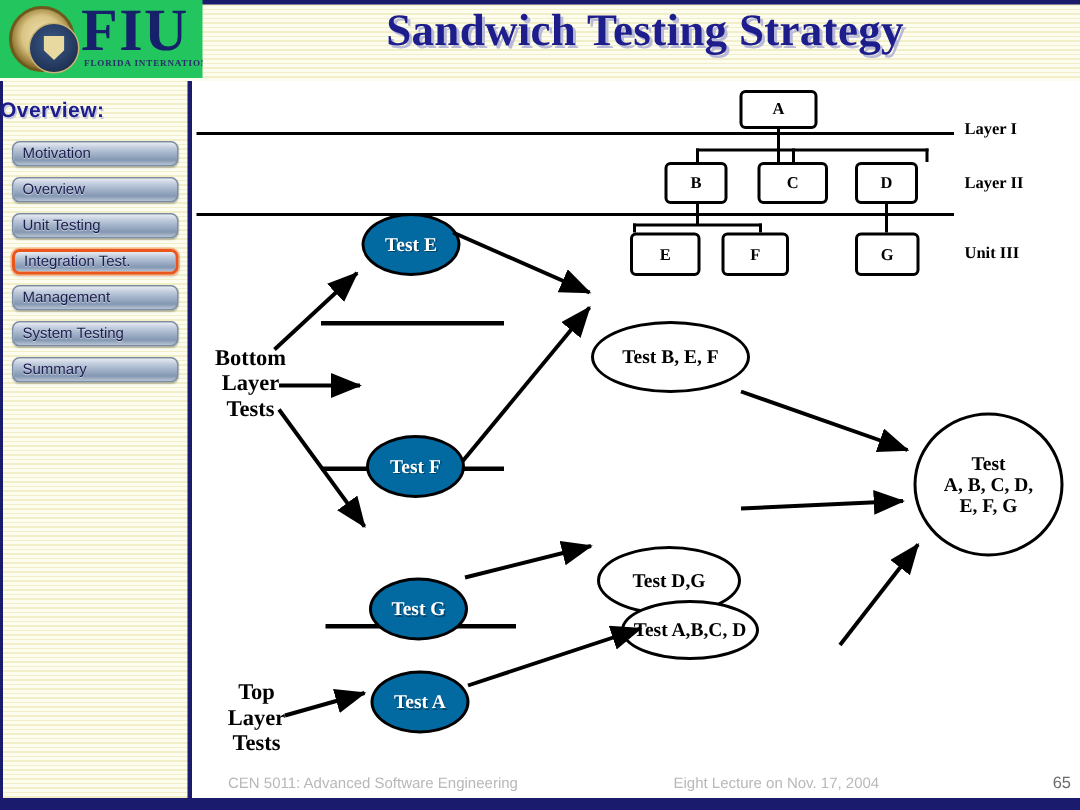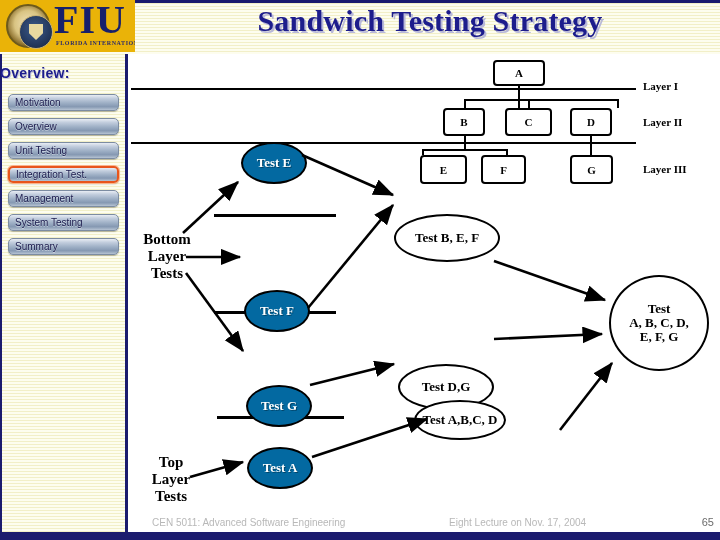--- a/index.html
+++ b/index.html
@@ -33,21 +33,21 @@
     font-family:"Liberation Serif",serif;
     font-weight:bold;font-size:30px;letter-spacing:.2px;
     color:#1d1d8c;
     text-shadow:2px 2px 0 #b9b9d8;
     white-space:nowrap;
   }
 
   
   #logoBlock{
     position:absolute;left:0;top:0;width:135px;height:52px;
-    background:#eab308;overflow:hidden;
+    background:#22c55e;overflow:hidden;
   }
   #seal{
     position:absolute;left:6px;top:4px;width:44px;height:44px;border-radius:50%;
     background:radial-gradient(circle at 50% 45%,#f2e3b8 0%,#d9c483 45%,#8a6d2a 72%,#5a4515 100%);
     border:2px solid #6d5a1c;
     box-sizing:border-box;
   }
   #sealInner{
     position:absolute;left:11px;top:9px;width:34px;height:34px;border-radius:50%;
     background:radial-gradient(circle at 45% 40%,#3c5a8a 0%,#24395e 60%,#13223a 100%);
@@ -263,21 +263,21 @@
     </div>
     <div class="tbox" style="left:353px;top:101px;width:45px;height:29px;">
       <span>F</span>
     </div>
     <div class="tbox" style="left:442px;top:101px;width:43px;height:29px;">
       <span>G</span>
     </div>
 
     <div class="layerLbl" style="left:515px;top:26px;">Layer I</div>
     <div class="layerLbl" style="left:515px;top:62px;">Layer II</div>
-    <div class="layerLbl" style="left:515px;top:109px;">Layer III</div>
+    <div class="layerLbl" style="left:515px;top:109px;">Unit III</div>
 
     <div class="sep" style="left:86px;top:160px;width:122px;"></div>
     <div class="sep" style="left:86px;top:257px;width:122px;"></div>
     <div class="sep" style="left:89px;top:362px;width:127px;"></div>
 
     <div class="grpLbl" style="left:2px;top:177px;width:74px;">Bottom
 Layer
 Tests</div>
     <div class="grpLbl" style="left:8px;top:400px;width:70px;">Top
 Layer

